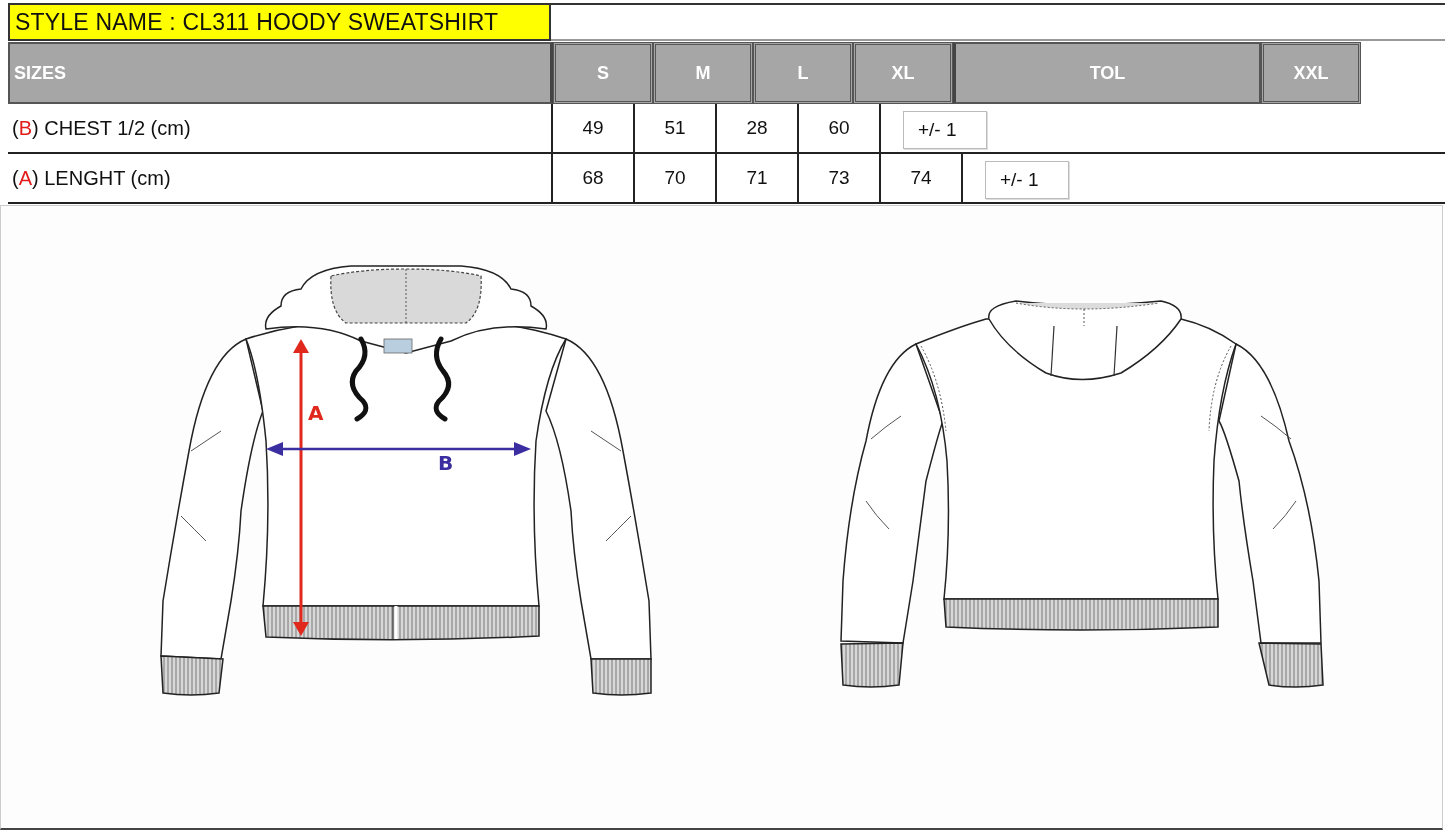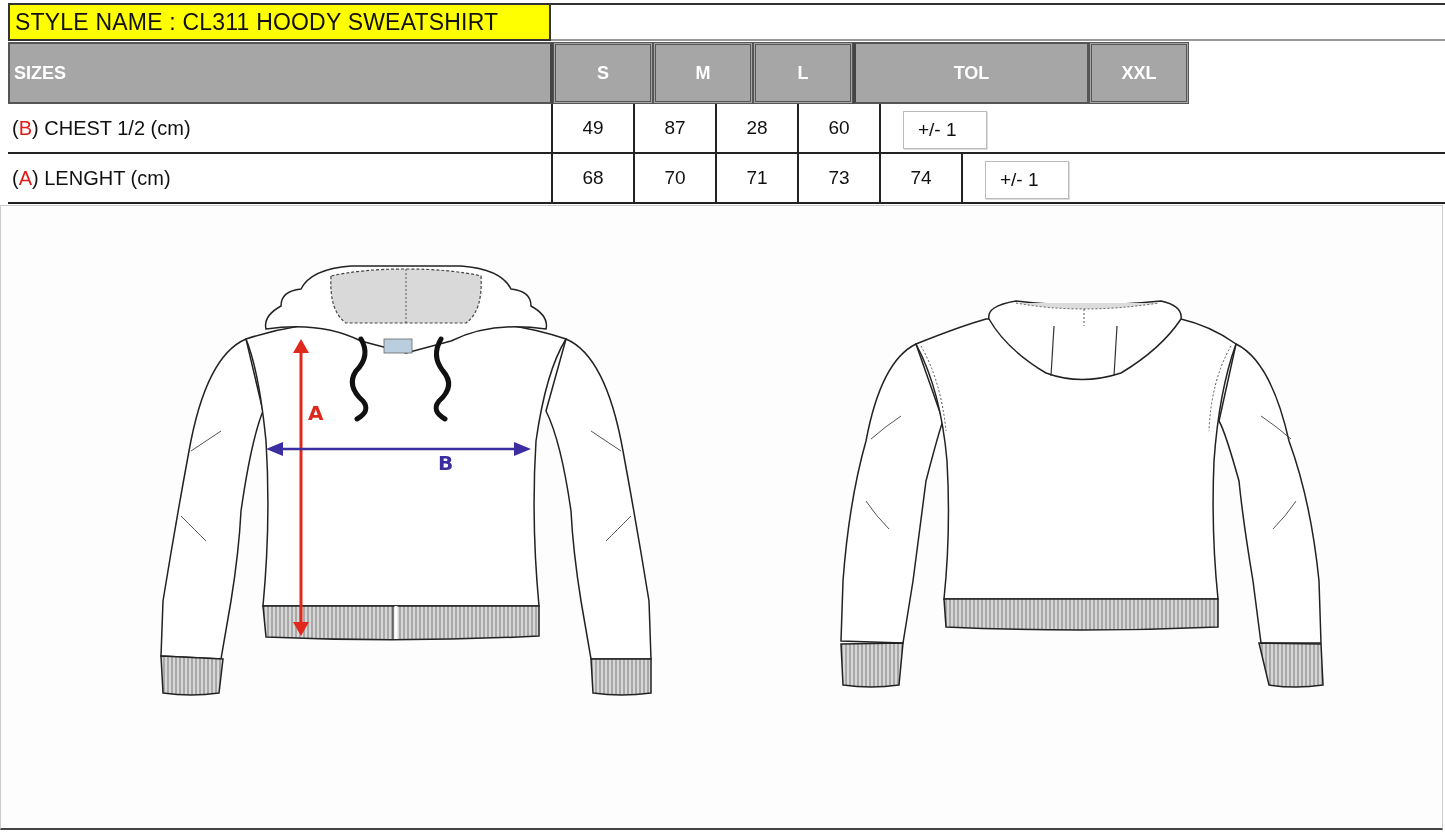--- a/index.html
+++ b/index.html
@@ -11,21 +11,21 @@
 
   
   .title-row { top: 3px; height: 38px; width: 1445px; }
   .title-cell { width: 543px; height: 38px; background: #ffff00; border: 2px solid #333;
                 box-sizing: border-box; display: flex; align-items: center; padding-left: 5px;
                 font-size: 23px; letter-spacing: 0.2px; color: #111; }
   .title-blank { flex: 1; height: 38px; border-top: 2px solid #333; border-right: 2px solid #333;
                  border-bottom: 2px solid #999; box-sizing: border-box; }
 
   
-  .header-row { top: 42px; height: 62px; width: 1181px; }
+  .header-row { top: 42px; height: 62px; width: 1353px; }
   .hcell { background: #a6a6a6; color: #ffffff; font-weight: bold; font-size: 18px;
            display: flex; align-items: center; justify-content: center; box-sizing: border-box;
            border: 2px solid #555; height: 62px; }
   .hcell.sizes { width: 545px; justify-content: flex-start; padding-left: 4px; border-right: 3px solid #444; }
   .hcell.size { width: 100px; border: 3px double #555; }
   .hcell.tol { flex: 1; border-left: 3px solid #444; }
 
   
   .data-row { height: 50px; width: 1445px; }
   .data-row.r1 { top: 104px; }
@@ -56,33 +56,34 @@
   <div class="row title-row">
     <div class="title-cell">STYLE NAME : CL311 HOODY  SWEATSHIRT</div>
     <div class="title-blank"></div>
   </div>
 
   <div class="row header-row">
     <div class="hcell sizes">SIZES</div>
     <div class="hcell size">S</div>
     <div class="hcell size">M</div>
     <div class="hcell size">L</div>
+    <div class="hcell size">XL</div>
     <div class="hcell tol">TOL</div>
     <div class="hcell size">XXL</div>
   </div>
 
   <div class="row data-row r1">
     <div class="dcell label">
       <span>(</span>
         <span class="letter">B</span>
         <span>)</span>
         <span style="white-space:pre"> CHEST 1/2 (cm)</span>
     </div>
     <div class="dcell val">49</div>
-    <div class="dcell val">87</div>
+    <div class="dcell val">51</div>
     <div class="dcell val">28</div>
     <div class="dcell val">60</div>
     <div class="dcell tol">
       <div class="tol-box">+/- 1</div>
     </div>
   </div>
 
   <div class="row data-row r2">
     <div class="dcell label">
       <span>(</span>

